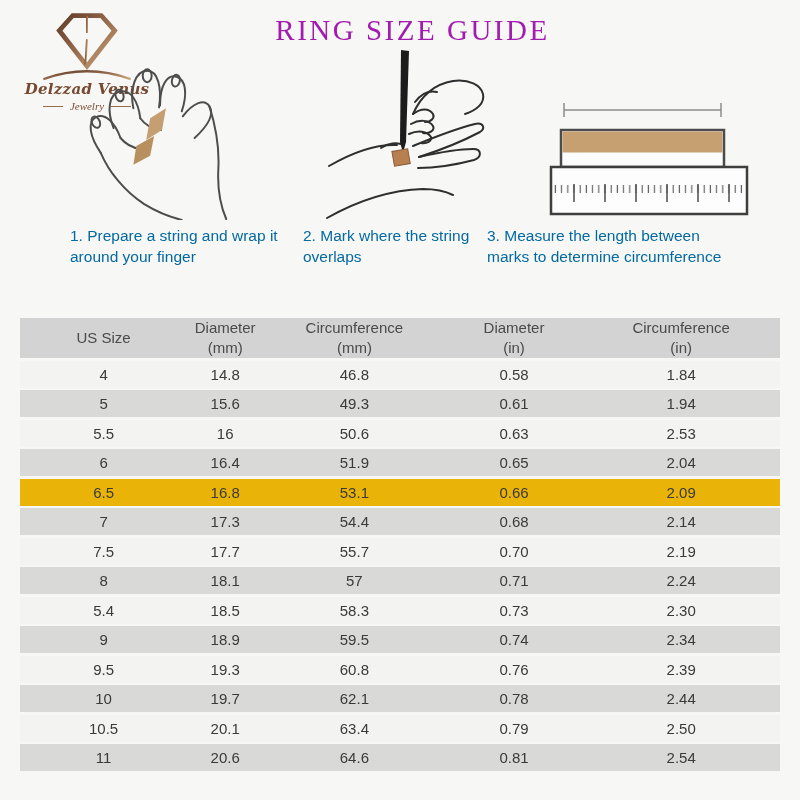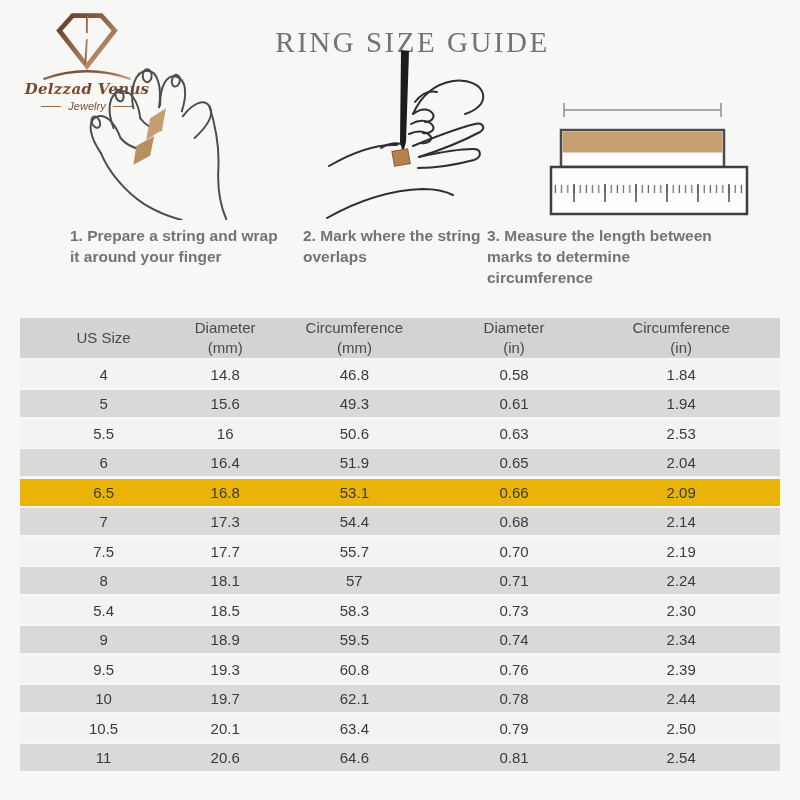--- a/index.html
+++ b/index.html
@@ -6,33 +6,33 @@
   .page{
     position:relative;width:800px;height:800px;overflow:hidden;
     background:#f7f7f6;font-family:"Liberation Sans",sans-serif;
   }
   
   .logo{position:absolute;left:18px;top:6px;width:138px;text-align:center;}
   .logo svg{display:block;margin:0 auto;}
   .brand-name{font-family:"DejaVu Serif",serif;font-style:italic;font-weight:bold;
     font-size:15px;color:#774a2f;margin-top:-2px;letter-spacing:.3px;text-align:center;}
   .brand-tagline{display:flex;align-items:center;justify-content:center;gap:7px;
-    font-family:Liberation Sans, sans-serif;font-style:italic;font-size:11px;color:#7d4f33;margin-top:2px;}
+    font-family:Liberation Serif, serif;font-style:italic;font-size:11px;color:#7d4f33;margin-top:2px;}
   .brand-tagline .dash{width:20px;border-top:1px solid #9a6b49;}
   
   .title{position:absolute;left:0;right:0;top:14px;text-align:center;
     font-family:"Liberation Serif",serif;font-size:29px;letter-spacing:2.5px;
-    color:#737373;font-weight:normal;margin:12px;padding-left:25px;}
+    color:#a21caf;font-weight:normal;margin:0;padding-left:25px;}
   
   .fig{position:absolute;}
   .fig1{left:70px;top:57px;width:185px;height:163px;}
   .fig2{left:325px;top:50px;width:165px;height:170px;}
   .fig3{left:540px;top:90px;width:225px;height:132px;}
   
-  .caption{position:absolute;top:226px;font-size:15.5px;line-height:1.35;color:#737373;font-weight:bold;}
+  .caption{position:absolute;top:226px;font-size:15.5px;line-height:1.35;color:#0369a1;}
   .cap1{left:70px;width:215px;}
   .cap2{left:303px;width:182px;}
   .cap3{left:487px;width:248px;}
   
   .chart-heading{position:absolute;left:20px;top:278px;background:#b5894f;color:#f8f3ea;
     font-family:"Liberation Serif",serif;font-size:19px;padding:0 14px 6px 14px;letter-spacing:.5px;margin-top:48px;}
   
   .size-table{position:absolute;left:20px;top:318px;width:760px;}
   .thead,.trow{display:grid;grid-template-columns:22% 10% 24% 18% 26%;align-items:center;
     text-align:center;margin-bottom:2.5px;}

